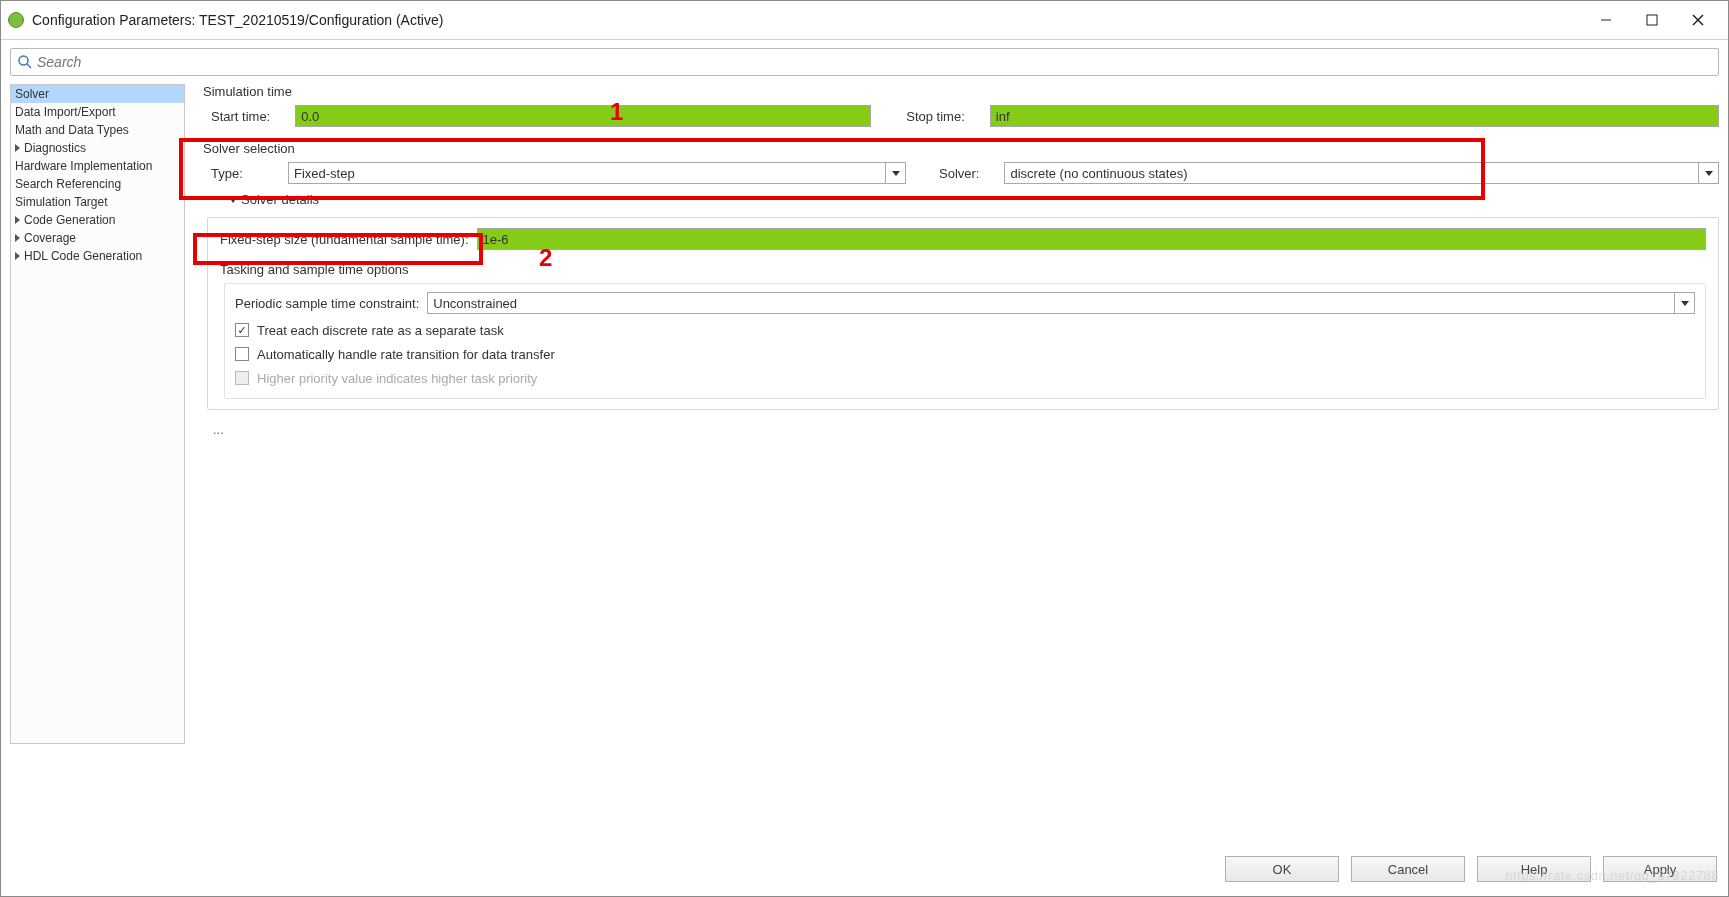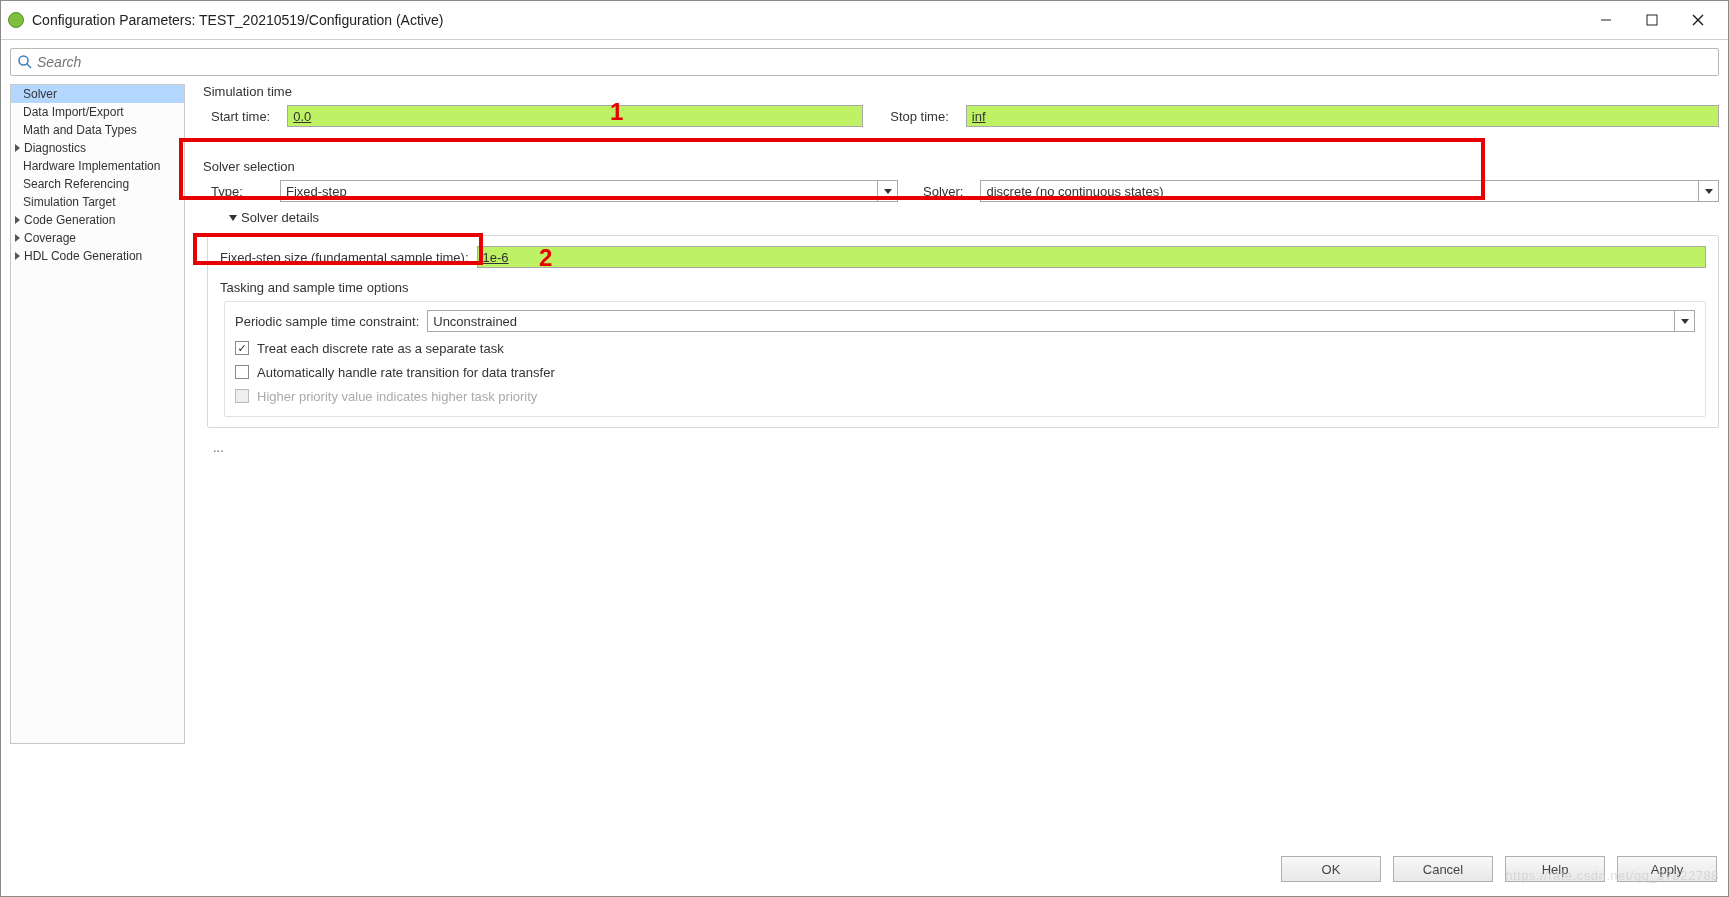--- a/index.html
+++ b/index.html
@@ -13,33 +13,33 @@
   .titlebar .win-btn svg { width: 12px; height: 12px; }
 
   
   .searchbar { margin: 8px 10px; border: 1px solid #b8b8b8; border-radius: 2px; height: 28px; display: flex; align-items: center; padding: 0 6px; }
   .searchbar .search-icon { width: 16px; height: 16px; margin-right: 4px; }
   .searchbar input { flex: 1; border: none; outline: none; height: 26px; font-size: 14px; font-style: italic; color: #888; background: transparent; }
 
   
   .main { display: flex; padding: 0 10px; height: 660px; }
   .sidebar { width: 175px; border: 1px solid #c8c8c8; background: #fcfcfc; overflow: hidden; }
-  .sidebar-item { height: 18px; display: flex; align-items: center; padding-left: 12px; font-size: 12px; color: #333; cursor: pointer; white-space: nowrap; }
+  .sidebar-item { height: 18px; display: flex; align-items: center; padding-left: 4px; font-size: 12px; color: #333; cursor: pointer; white-space: nowrap; }
   .sidebar-item.expandable { padding-left: 4px; }
   .sidebar-item.expandable::before { content: ""; display: inline-block; width: 0; height: 0; border-top: 4px solid transparent; border-bottom: 4px solid transparent; border-left: 5px solid #555; margin-right: 4px; }
   .sidebar-item.selected { background: #b3d7ff; }
 
   .content { flex: 1; padding: 0 0 0 18px; }
 
   fieldset.group { border: none; margin-bottom: 8px; }
   .group-title { font-size: 13px; color: #333; margin-bottom: 6px; }
 
   .row { display: flex; align-items: center; gap: 8px; margin-bottom: 4px; }
   .label { font-size: 13px; color: #333; white-space: nowrap; }
-  .textfield { height: 22px; border: 1px solid #a8a8a8; background: #bef264; padding: 0 5px; font-size: 13px; color: #333; text-decoration: underline; }
+  .textfield { height: 22px; border: 1px solid #a8a8a8; background: #84cc16; padding: 0 5px; font-size: 13px; color: #333; }
   .textfield.flex1 { flex: 1; }
 
   .dropdown { height: 22px; border: 1px solid #a8a8a8; background: #fff; display: flex; align-items: center; position: relative; }
   .dropdown-value { flex: 1; padding: 0 5px; font-size: 13px; }
   .dropdown-btn { width: 20px; height: 100%; border-left: 1px solid #a8a8a8; display: flex; align-items: center; justify-content: center; }
   .dropdown-btn::after { content: ""; width: 0; height: 0; border-left: 4px solid transparent; border-right: 4px solid transparent; border-top: 5px solid #333; }
 
   
   .annot-box { position: absolute; border: 4px solid #e60000; pointer-events: none; }
   .annot-label { position: absolute; color: #e60000; font-weight: bold; font-size: 24px; font-family: Arial; }
@@ -53,27 +53,27 @@
   .checkbox-row { display: flex; align-items: center; gap: 8px; height: 24px; }
   .checkbox { width: 14px; height: 14px; border: 1px solid #888; background: #fff; display: inline-flex; align-items: center; justify-content: center; font-size: 11px; line-height: 1; }
   .checkbox.checked::after { content: "✓"; color: #222; }
   .checkbox.disabled { background: #eee; border-color: #bbb; }
   .checkbox-label.disabled { color: #aaa; }
 
   .ellipsis { margin: 12px 0 0 10px; color: #666; }
 
   
   .button-bar { position: absolute; right: 12px; bottom: 15px; display: flex; gap: 12px; }
-  .btn { width: 100px; height: 26px; border: 1px solid #b0b0b0; background: linear-gradient(#f8f8f8,#e8e8e8); display: flex; align-items: center; justify-content: center; font-size: 13px; color: #444; cursor: pointer; }
+  .btn { width: 114px; height: 26px; border: 1px solid #b0b0b0; background: linear-gradient(#f8f8f8,#e8e8e8); display: flex; align-items: center; justify-content: center; font-size: 13px; color: #444; cursor: pointer; }
 
   .watermark { position: absolute; right: 10px; bottom: 14px; font-size: 13px; color: #c8c8c8; opacity: 0.6; letter-spacing: 0.5px; pointer-events: none; }
 
   .window-border { position: absolute; top: 0; left: 0; right: 0; bottom: 0; border: 1px solid #8a8a8a; pointer-events: none; }
 
-  .sim-row { display: flex; gap: 17px; align-items: center; padding-left: 8px; }
+  .sim-row { display: flex; gap: 25px; align-items: center; padding-left: 8px; }
 </style>
 </head>
 <body>
 
 <div class="window-border"></div>
 
 <div class="titlebar">
   <div class="app-icon"></div>
   <div class="title">Configuration Parameters: TEST_20210519/Configuration (Active)</div>
   <div class="win-btn">
@@ -142,21 +142,21 @@
     <fieldset class="group">
       <div class="group-title">Simulation time</div>
       <div class="sim-row">
         <span class="label">Start time:</span>
         <input class="textfield" style="width: 576px;" value="0.0">
         <span class="label" style="margin-left:10px;">Stop time:</span>
         <input class="textfield" style="flex: 1 1 0%;" value="inf">
       </div>
     </fieldset>
 
-    <fieldset class="group" style="margin-top:32px;">
+    <fieldset class="group" style="margin-top:14px;">
       <div class="group-title">Solver selection</div>
       <div class="sim-row">
         <span class="label" style="width:52px;">Type:</span>
         <div class="dropdown" style="width:618px;align-items:center;">
           <span class="dropdown-value">Fixed-step</span>
           <div class="dropdown-btn"></div>
         </div>
         <span class="label" style="margin-left:8px;">Solver:</span>
         <div class="dropdown" style="flex:1;">
           <span class="dropdown-value">discrete (no continuous states)</span>

